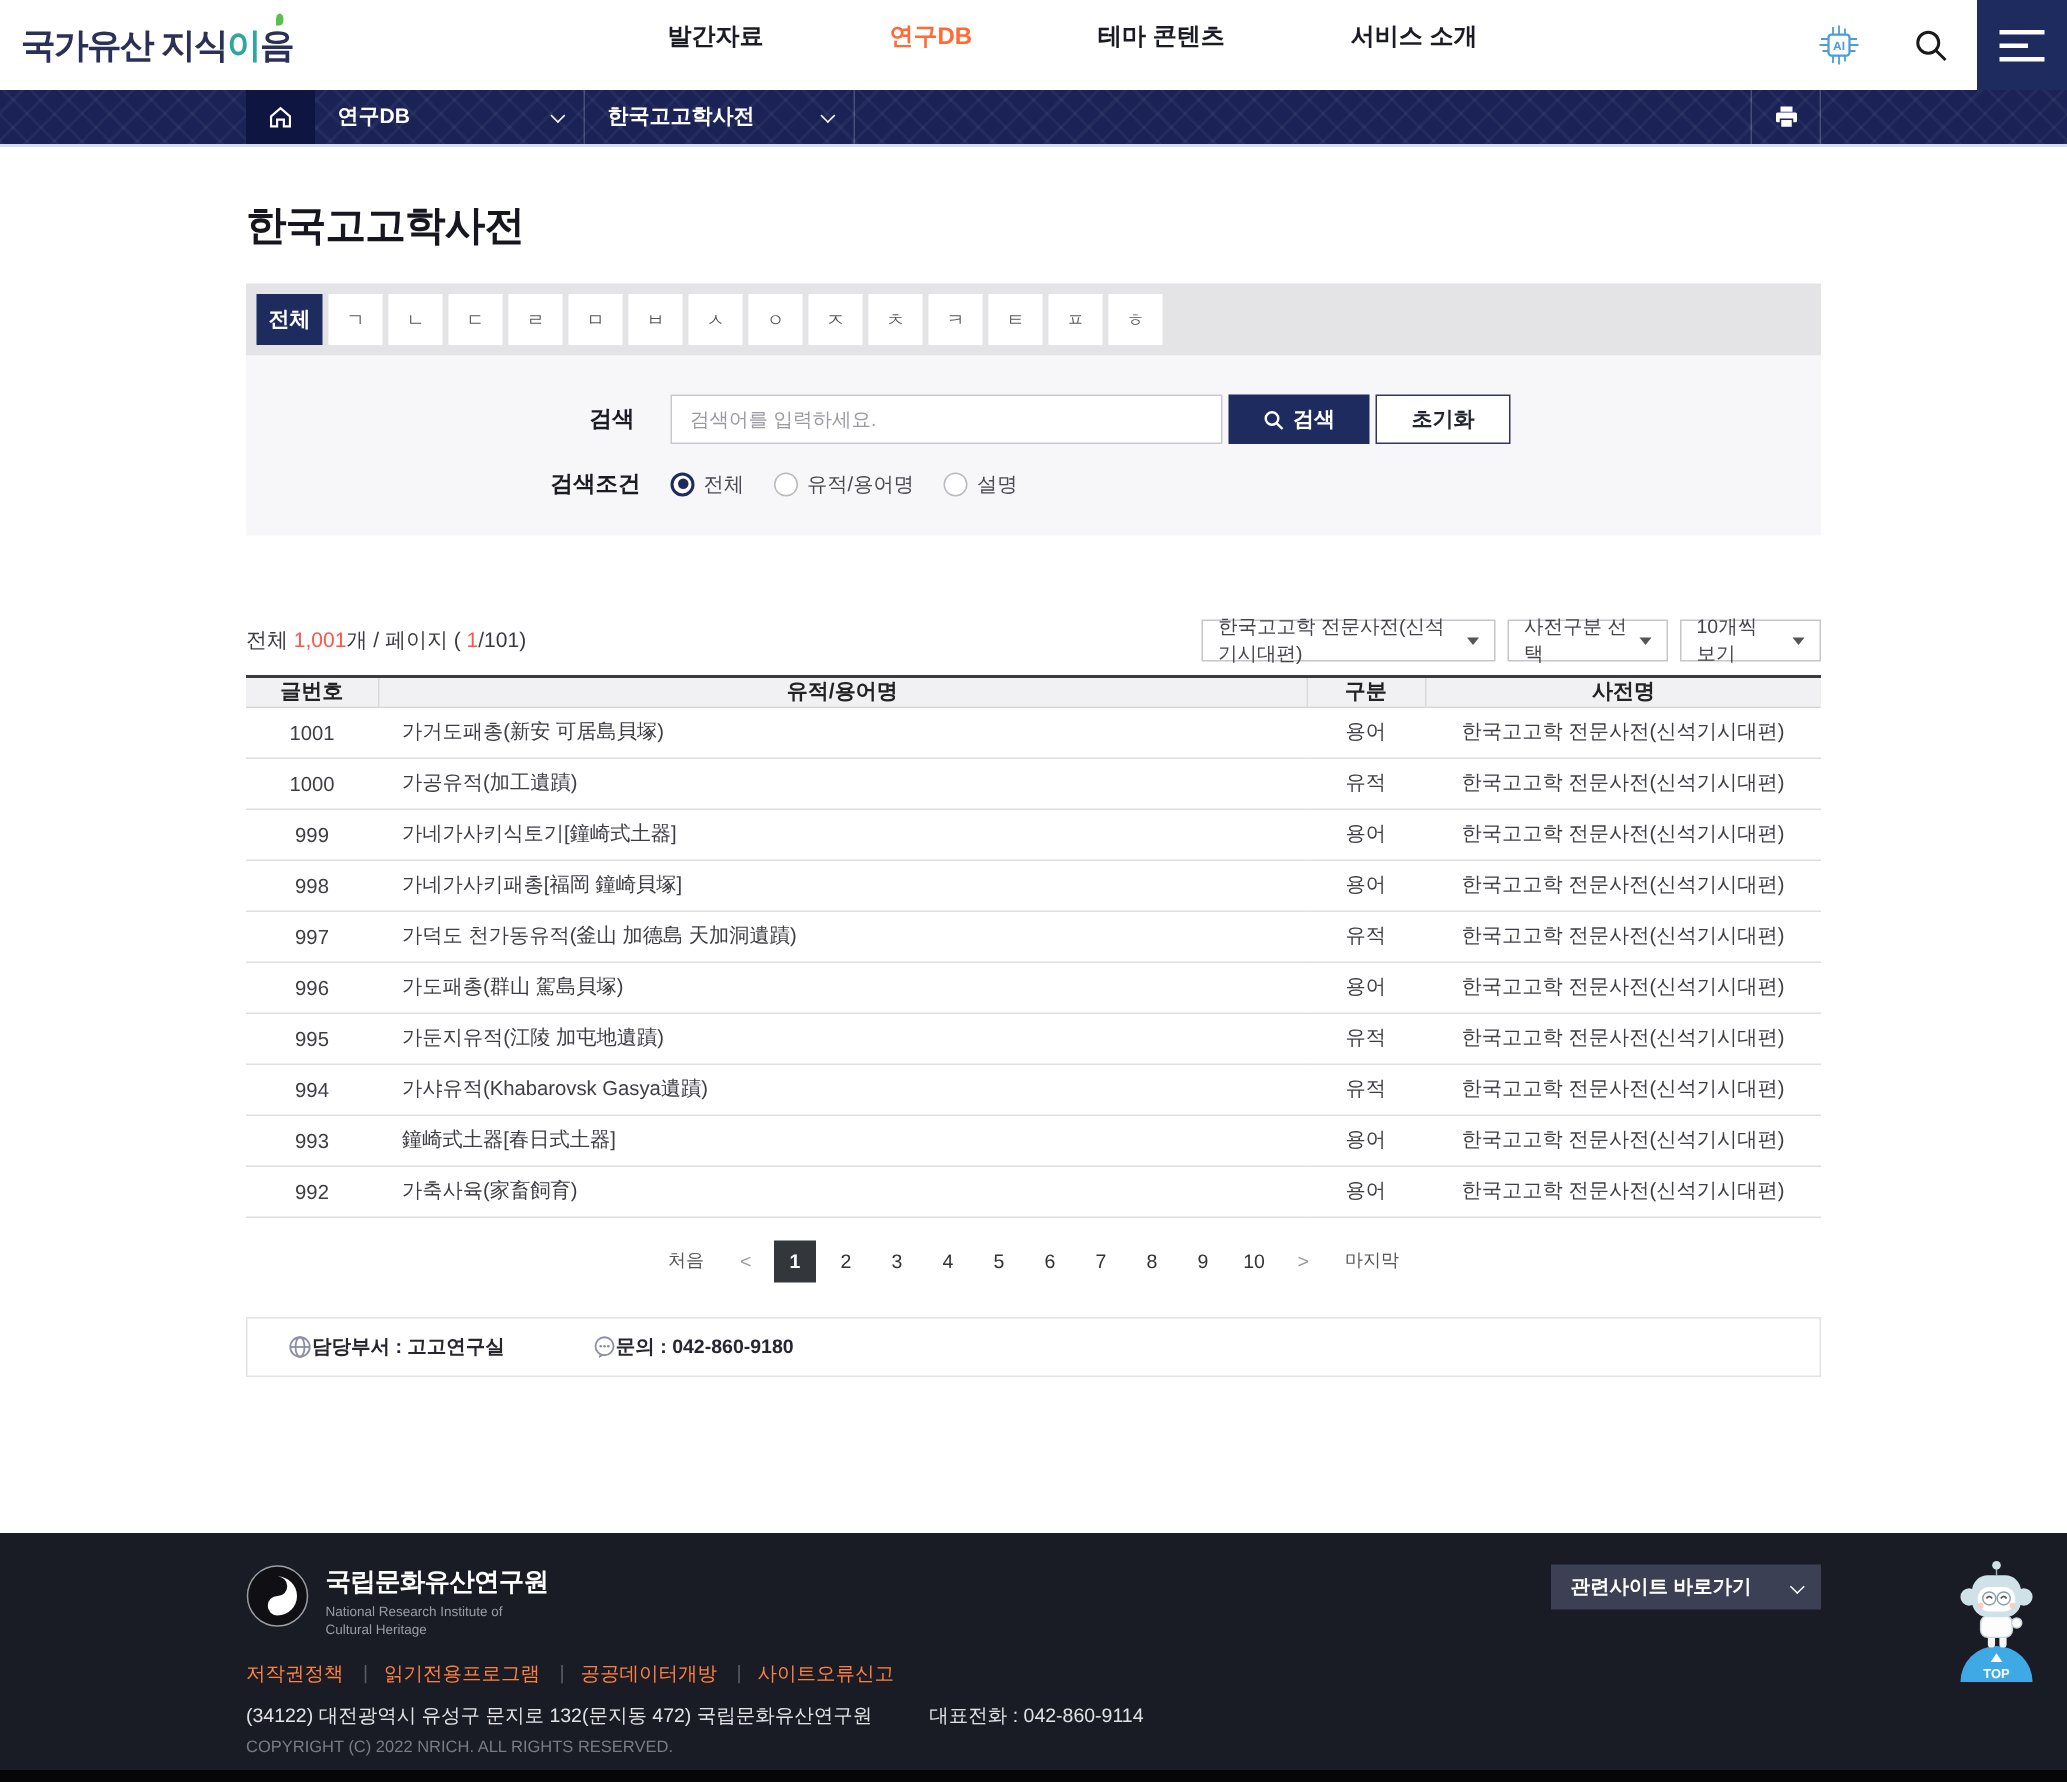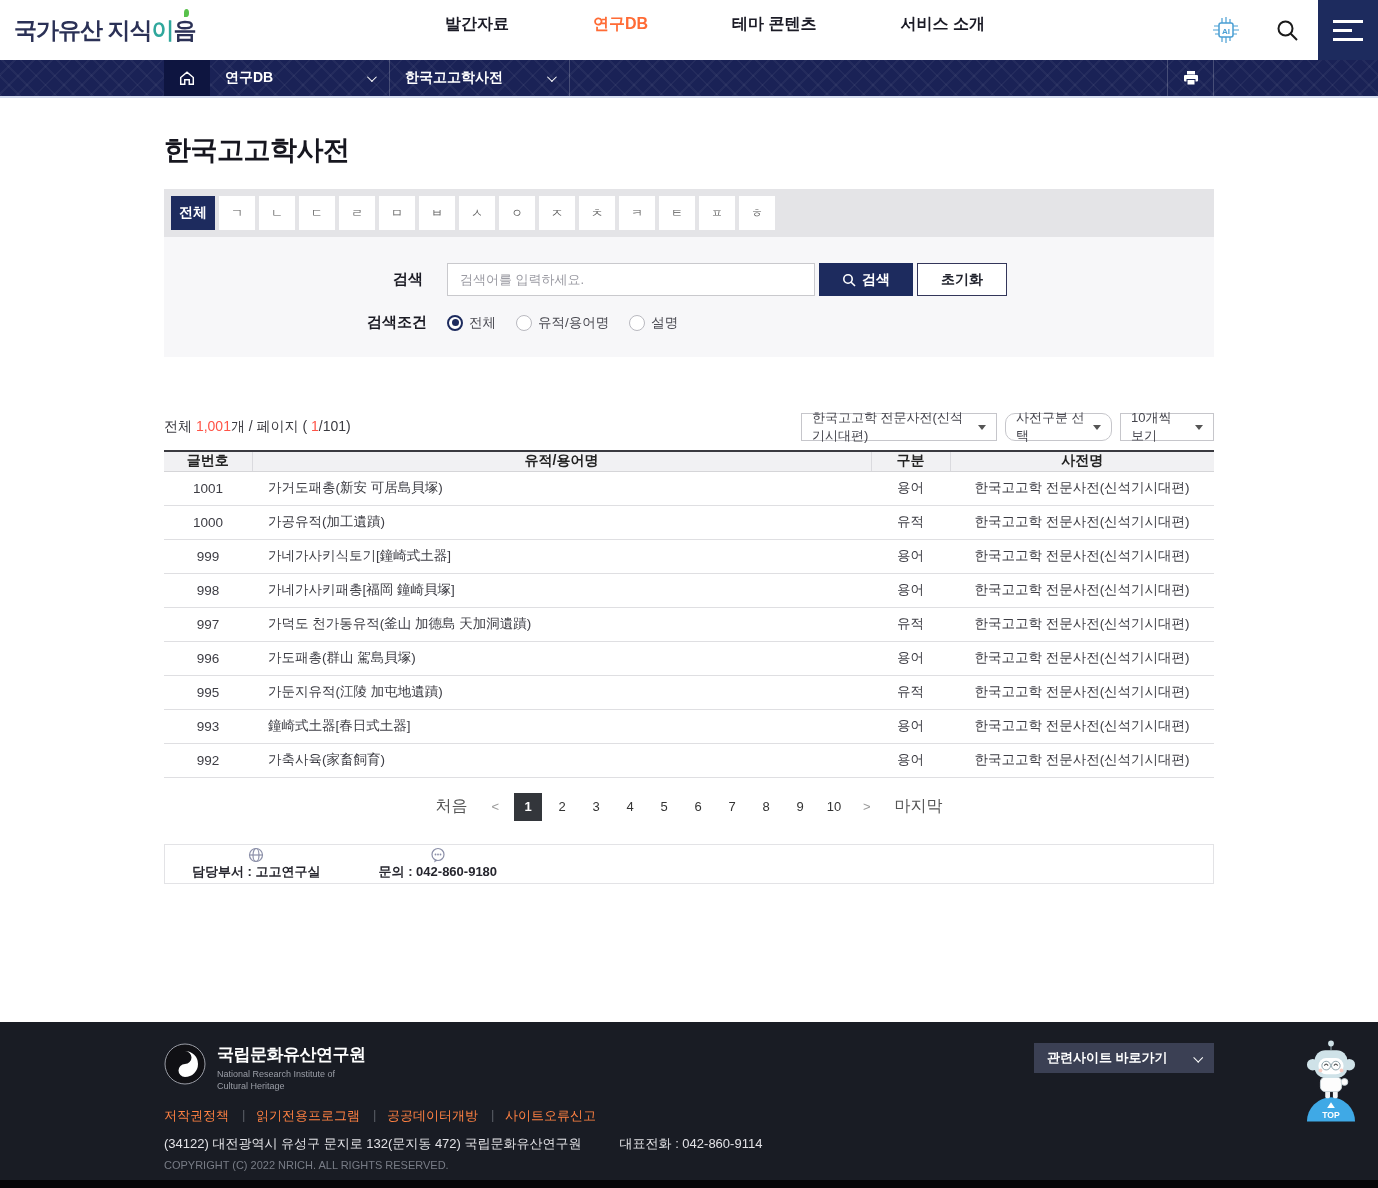--- a/index.html
+++ b/index.html
@@ -54,41 +54,41 @@
   .radio { width:16px; height:16px; border:1px solid #b9b9c0; border-radius:50%; background:#fff; position:relative; flex:none; }
   .cond.checked .radio { border:2px solid #1d2b5e; }
   .cond.checked .radio::after { content:""; position:absolute; inset:2.5px; border-radius:50%; background:#1d2b5e; }
 
   
   .results-bar { margin-top:56px; display:flex; justify-content:space-between; align-items:center; }
   .summary { font-size:14px; color:#3a3a40; }
   .summary .hl { color:#ff5447; }
   .selects { display:flex; gap:8px; }
   .select { height:28px; border:1px solid #c6c6cb; background:#fff; display:flex; align-items:center; justify-content:space-between; padding:0 10px; font-size:13px; color:#44444c; cursor:pointer; }
-  .select.w1{ width:196px; } .select.w2{ width:107px;border-radius:10px; } .select.w3{ width:94px; }
+  .select.w1{ width:196px; } .select.w2{ width:107px; } .select.w3{ width:94px; }
   .caret { width:0; height:0; border-left:4px solid transparent; border-right:4px solid transparent; border-top:5px solid #555; margin-left:8px; }
 
   
   table.list { width:100%; border-collapse:collapse; margin-top:9px; border-top:2px solid #3a3a40; }
   table.list th { background:#f1f1f3; height:20px; font-size:14px; color:#222; font-weight:bold; border-bottom:1px solid #d5d5d8; }
   table.list th + th { border-left:1px solid #dadade; }
   table.list td { height:34px; font-size:13.5px; color:#3d3d44; border-bottom:1px solid #dfdfe2; text-align:center; }
   table.list td.name { text-align:left; padding-left:16px; cursor:pointer; }
   col.c-no{ width:88px; } col.c-type{ width:79px; } col.c-dict{ width:264px; }
 
   
   .pagination { margin-top:13px; display:flex; justify-content:center; align-items:center; padding:2px 0; }
-  .pg-text { font-size:16px; color:#555; margin:0 12px; cursor:pointer; }
+  .pg-text { font-size:12px; color:#555; margin:0 12px; cursor:pointer; }
   .pg-arrow { font-size:13px; color:#999; margin:0 12px; cursor:pointer; }
   .pg-num { width:28px; height:28px; display:flex; align-items:center; justify-content:center; font-size:13px; color:#333; margin:0 3px; cursor:pointer; }
   .pg-num.active { background:#33363b; color:#fff; font-weight:bold; }
 
   
   .contact-bar { margin-top:21px; border:1px solid #e3e3e6; height:40px; display:flex; align-items:center; padding-left:27px; gap:58px; }
-  .contact-item { display:flex; align-items:center; gap:0; font-size:13px; font-weight:bold; color:#26262e;flex-direction:column; }
+  .contact-item { display:flex; align-items:center; gap:0; font-size:13px; font-weight:bold; color:#26262e; }
 
   
   .footer { position:absolute; top:1022px; left:0; width:1378px; height:158px; background:#191c24; }
   .footer-inner { width:1050px; margin:0 auto; position:relative; padding-top:21px; }
   .f-logo-row { display:flex; align-items:flex-start; gap:11px; }
   .f-org { font-size:17px; font-weight:bold; color:#fff; letter-spacing:-0.5px; }
   .f-eng { font-size:9px; color:#9a9da6; line-height:1.3; margin-top:3px; }
   .f-links { display:flex; margin-top:15px; align-items:center; }
   .f-link { font-size:13px; font-weight:normal; color:#ff8142; cursor:pointer;text-align:right; }
   .f-link + .f-link { margin-left:13px; padding-left:14px; position:relative; }
@@ -296,20 +296,26 @@
           <td>한국고고학 전문사전(신석기시대편)</td>
         </tr>
 
         <tr>
           <td>995</td>
           <td class="name">가둔지유적(江陵 加屯地遺蹟)</td>
           <td>유적</td>
           <td>한국고고학 전문사전(신석기시대편)</td>
         </tr>
 
+        <tr>
+          <td>994</td>
+          <td class="name">가샤유적(Khabarovsk Gasya遺蹟)</td>
+          <td>유적</td>
+          <td>한국고고학 전문사전(신석기시대편)</td>
+        </tr>
 
         <tr>
           <td>993</td>
           <td class="name">鐘崎式土器[春日式土器]</td>
           <td>용어</td>
           <td>한국고고학 전문사전(신석기시대편)</td>
         </tr>
 
         <tr>
           <td>992</td>

